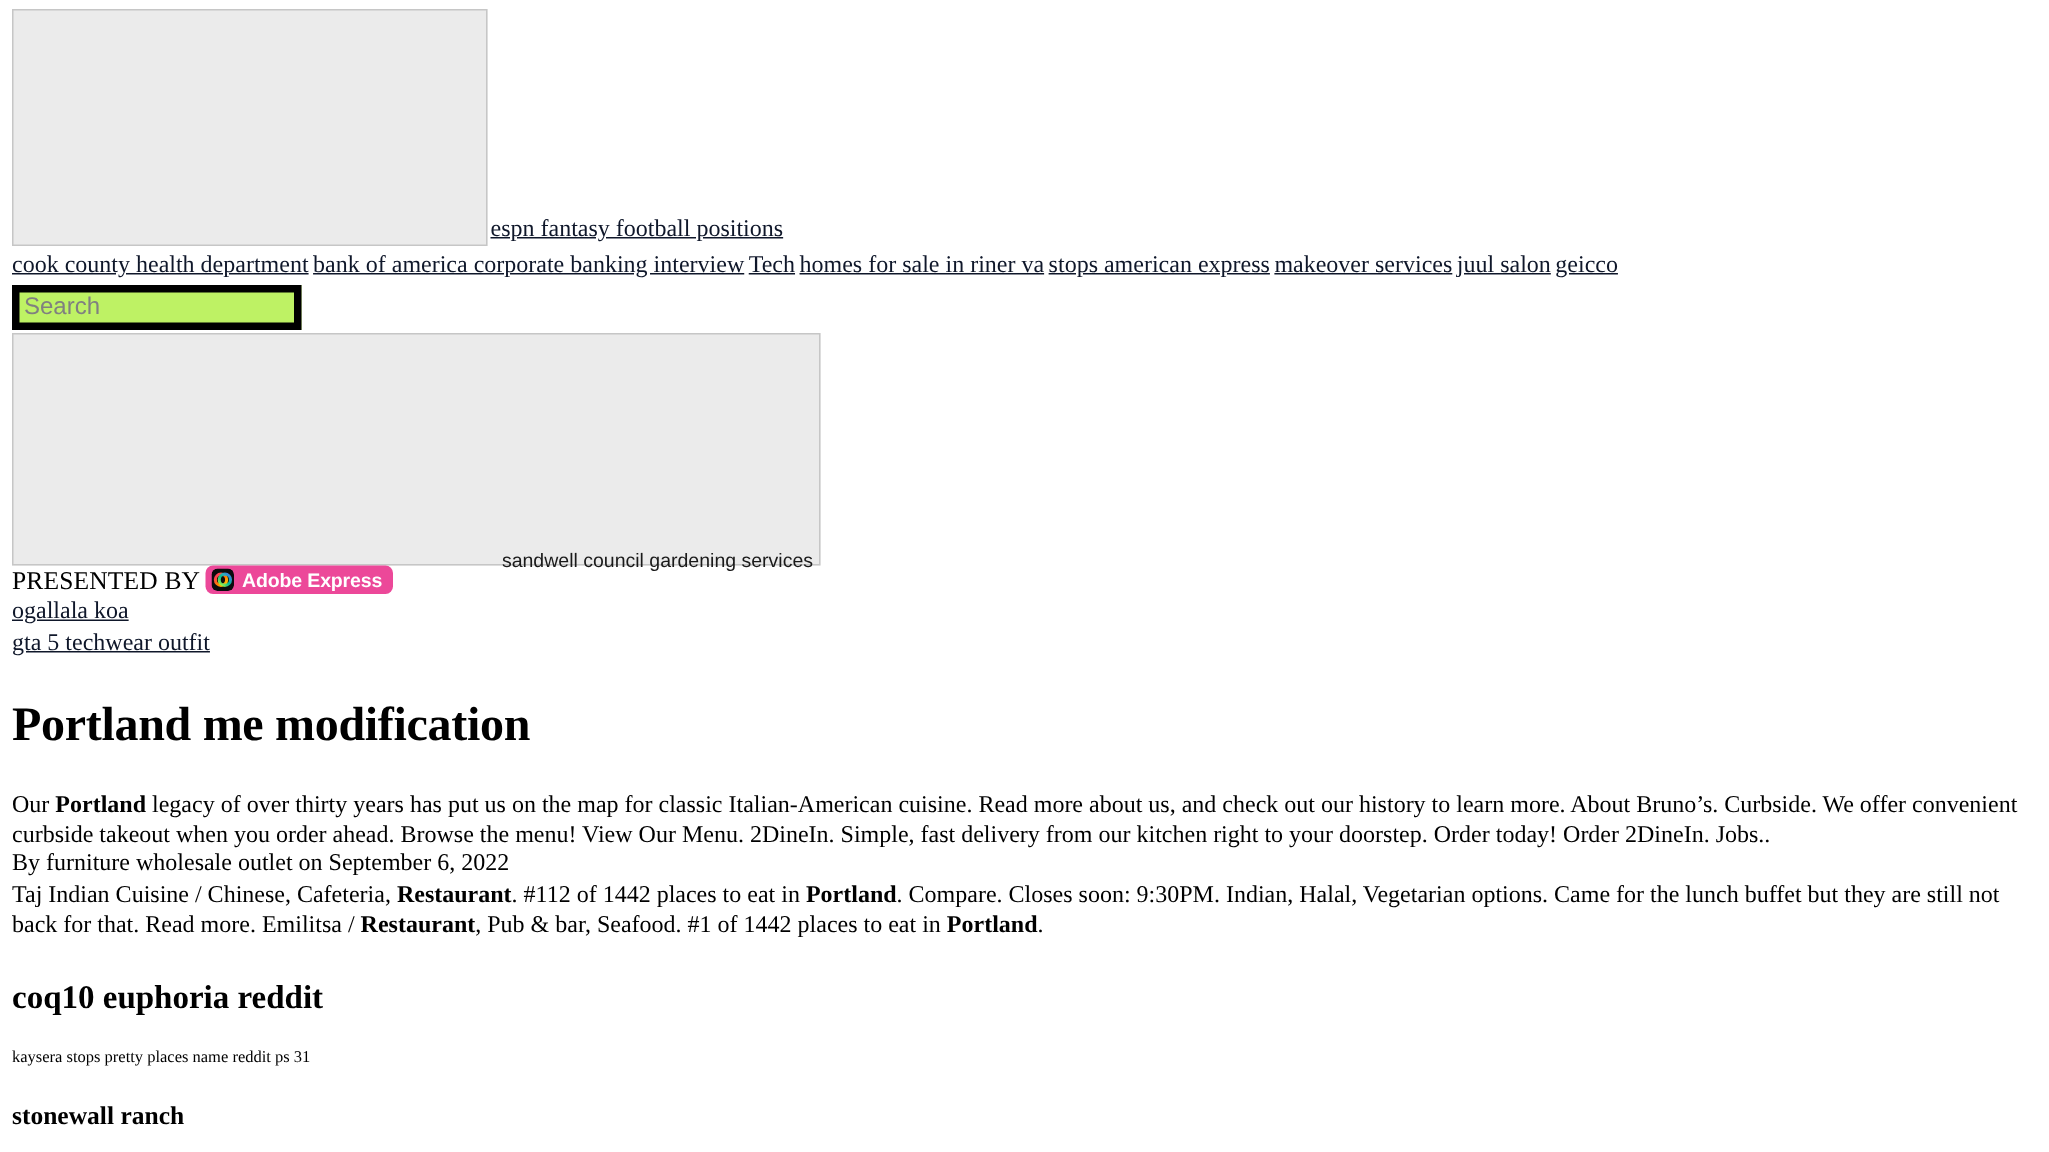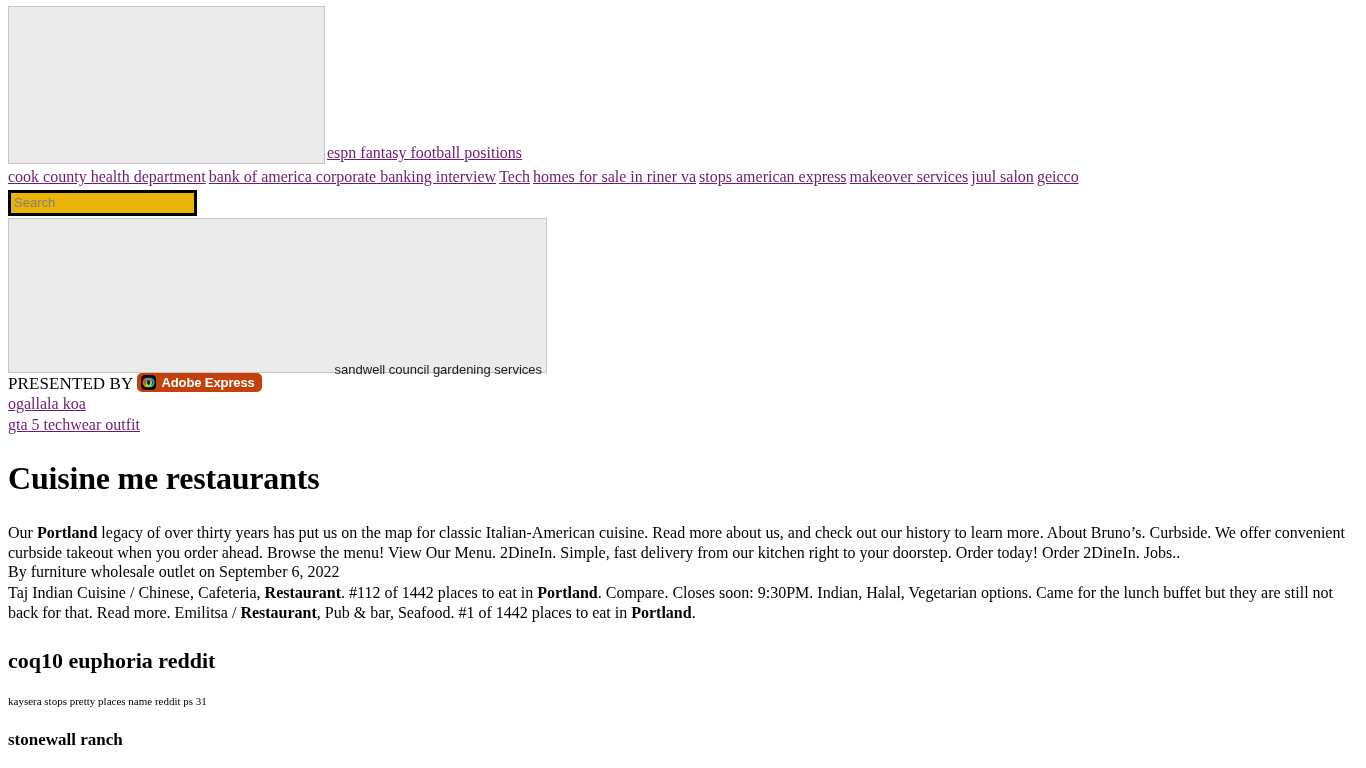--- a/index.html
+++ b/index.html
@@ -15,21 +15,21 @@
     font-family: "Liberation Serif", "DejaVu Serif", serif;
     font-size: 16px;
     color: #000000;
     line-height: 1.18;
   }
   .page {
     padding: 6px 8px 0 8px;
     box-sizing: border-box;
   }
   a, .link {
-    color: #701a75;
+    color: #0f172a;
     text-decoration: underline;
     cursor: pointer;
   }
 
   
   .img-placeholder {
     background: #ebebeb;
     border: 1px solid #c6c6c6;
     box-sizing: border-box;
     display: inline-block;
@@ -72,45 +72,45 @@
     white-space: nowrap;
     font-size: 16px;
   }
   .nav-row a { margin-right: 3px; }
 
   .search-wrap { margin-top: 3px; }
   input.search-box {
     width: 177px;
     height: 18px;
     font-family: "Liberation Sans", "DejaVu Sans", sans-serif;
-    font-size: 13px;
+    font-size: 16px;
     color: #000;
-    border: 3px solid #000000;
-    background: #eab308;
+    border: 5px solid #000000;
+    background: #bef264;
     padding: 1px 3px;
     box-sizing: content-box;
     outline: none;
   }
   input.search-box::placeholder { color: #808080; opacity: 1; }
 
   .second-box-wrap { margin-top: 2px; line-height: 0; }
 
   .presented-row {
     margin-top: 1px;
     white-space: nowrap;
     font-size: 17px;
     letter-spacing: 0.1px;
     line-height: 1.1;
   }
   .presented-label { vertical-align: middle; }
   .adobe-badge {
     display: inline-flex;
     align-items: center;
     gap: 5px;
-    background: #c2410c;
+    background: #ec4899;
     border-radius: 5px;
     padding: 2px 7px 2px 4px;
     vertical-align: middle;
     margin-left: 4px;
     position: relative;
     top: -1px;
   }
   .adobe-badge .adobe-mark {
     width: 15px;
     height: 15px;
@@ -221,21 +221,21 @@
       </span>
   </div>
 
   <div class="small-link-line">
     <a href="#">ogallala koa</a>
   </div>
   <div class="small-link-line">
     <a href="#">gta 5 techwear outfit</a>
   </div>
 
-  <h1 class="post-title">Cuisine me restaurants</h1>
+  <h1 class="post-title">Portland me modification</h1>
 
   <p class="body-copy"><span>Our </span><b>Portland</b><span> legacy of over thirty years has put us on the map for classic Italian-American cuisine. Read more about us, and check out our history to learn more. About Bruno’s. Curbside. We offer convenient curbside takeout when you order ahead. Browse the menu! View Our Menu. 2DineIn. Simple, fast delivery from our kitchen right to your doorstep. Order today! Order 2DineIn. Jobs..</span></p>
 
   <div class="byline">By furniture wholesale outlet  on September 6, 2022</div>
 
 
   <p class="detail-copy"><span>Taj Indian Cuisine / Chinese, Cafeteria, </span><b>Restaurant</b><span>. #112 of 1442 places to eat in </span><b>Portland</b><span>. Compare. Closes soon: 9:30PM. Indian, Halal, Vegetarian options. Came for the lunch buffet but they are still not back for that. Read more. Emilitsa / </span><b>Restaurant</b><span>, Pub &amp; bar, Seafood. #1 of 1442 places to eat in </span><b>Portland</b><span>.</span></p>
 
   <h2 class="section-heading">coq10 euphoria reddit</h2>
   <p class="section-copy">kaysera stops pretty places name reddit ps 31</p>

